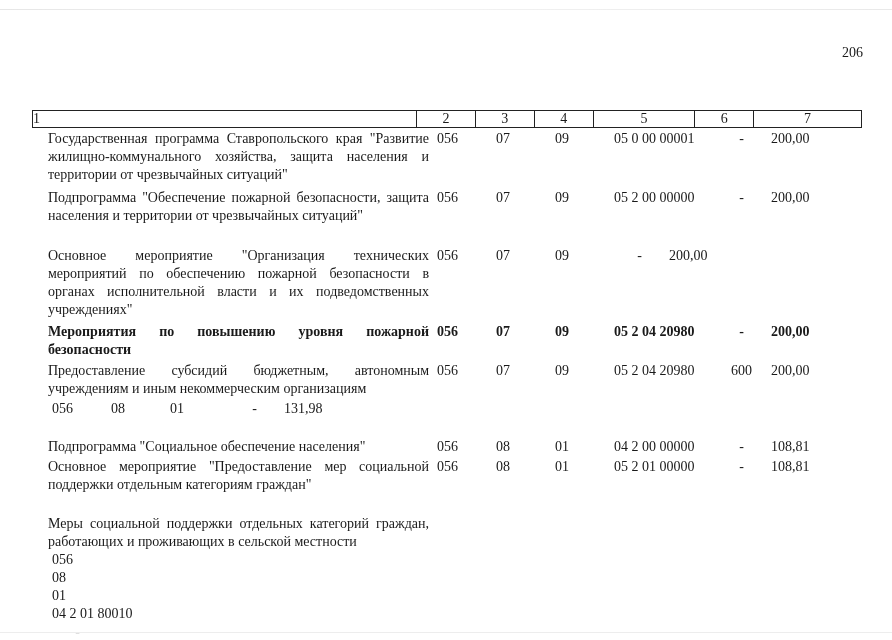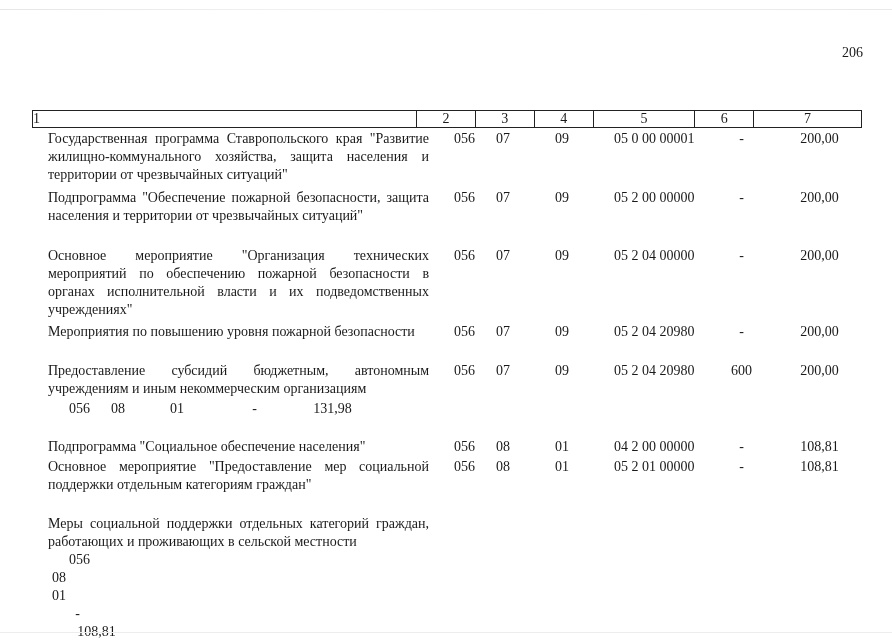--- a/index.html
+++ b/index.html
@@ -8,26 +8,26 @@
     font-family: "Liberation Serif", "DejaVu Serif", serif; color: #1a1a1a;
   }
   .topline { position: absolute; left: 0; top: 9px; width: 892px; height: 1px; background: linear-gradient(90deg, #e6e6e6, #f3f3f3 40%, #e9e9e9); }
   .bottomline { position: absolute; left: 0; top: 632px; width: 892px; height: 1px; background: #ededed; }
   .page-number { position: absolute; left: 842px; top: 45px; font-size: 14px; }
   .header-row { position: absolute; left: 32px; top: 110px; width: 830px; height: 18px; border: 1.5px solid #222; box-sizing: border-box; display: flex; }
   .header-row .hcell { height: 100%; box-sizing: border-box; border-right: 1px solid #222; text-align: center; font-size: 14px; line-height: 16px; }
   .header-row .hcell:last-child { border-right: none; }
   .row { position: absolute; left: 32px; width: 830px; display: flex; font-size: 14px; line-height: 18px; margin-left: 16px; }
   .c1 { width: 385px; text-align: justify; text-align-last: left; padding-right: 4px; box-sizing: border-box; }
-  .c2 { width: 59px; padding-left: 4px; box-sizing: border-box; text-align: center; }
+  .c2 { width: 59px; padding-left: 4px; box-sizing: border-box; }
   .c3 { width: 59px; padding-left: 4px; box-sizing: border-box; }
   .c4 { width: 59px; padding-left: 4px; box-sizing: border-box; }
   .c5 { width: 102px; padding-left: 4px; box-sizing: border-box; }
   .c6 { width: 59px; text-align: center; box-sizing: border-box; }
-  .c7 { width: 107px; text-align: center; padding-right: 10px; box-sizing: border-box; }
+  .c7 { width: 107px; text-align: left; padding-right: 10px; box-sizing: border-box; }
 </style>
 </head>
 <body>
 
 <div class="topline"></div>
 <div class="page-number">206</div>
 
 <div class="header-row">
   <div class="hcell c1" style="padding:0;text-align:center;">1</div>
   <div class="hcell c2" style="padding:0;">2</div>
@@ -56,26 +56,25 @@
   <div class="c5">05 2 00 00000</div>
   <div class="c6">-</div>
   <div class="c7">200,00</div>
 </div>
 
 <div class="row" style="top:247px;">
   <div class="c1">Основное мероприятие "Организация технических мероприятий по обеспечению пожарной безопасности в органах исполнительной власти и их подведомственных учреждениях"</div>
   <div class="c2">056</div>
   <div class="c3">07</div>
   <div class="c4">09</div>
-  <div class="c5">05 2 04 00000</div>
   <div class="c6">-</div>
   <div class="c7">200,00</div>
 </div>
 
-<div class="row" style="top:323px;">
+<div class="row" style="top:323px;font-weight:bold;">
   <div class="c1">Мероприятия по повышению уровня пожарной безопасности</div>
   <div class="c2">056</div>
   <div class="c3">07</div>
   <div class="c4">09</div>
   <div class="c5">05 2 04 20980</div>
   <div class="c6">-</div>
   <div class="c7">200,00</div>
 </div>
 
 <div class="row" style="top:362px;">
@@ -114,17 +113,18 @@
   <div class="c5">05 2 01 00000</div>
   <div class="c6">-</div>
   <div class="c7">108,81</div>
 </div>
 
 <div class="row" style="top:515px;flex-direction:column;">
   <div class="c1">Меры социальной поддержки отдельных категорий граждан, работающих и проживающих в сельской местности</div>
   <div class="c2">056</div>
   <div class="c3">08</div>
   <div class="c4">01</div>
+  <div class="c5">04 2 01 80010</div>
   <div class="c6">-</div>
   <div class="c7">108,81</div>
 </div>
 
 <div class="bottomline"></div>
 
 </body></html>

